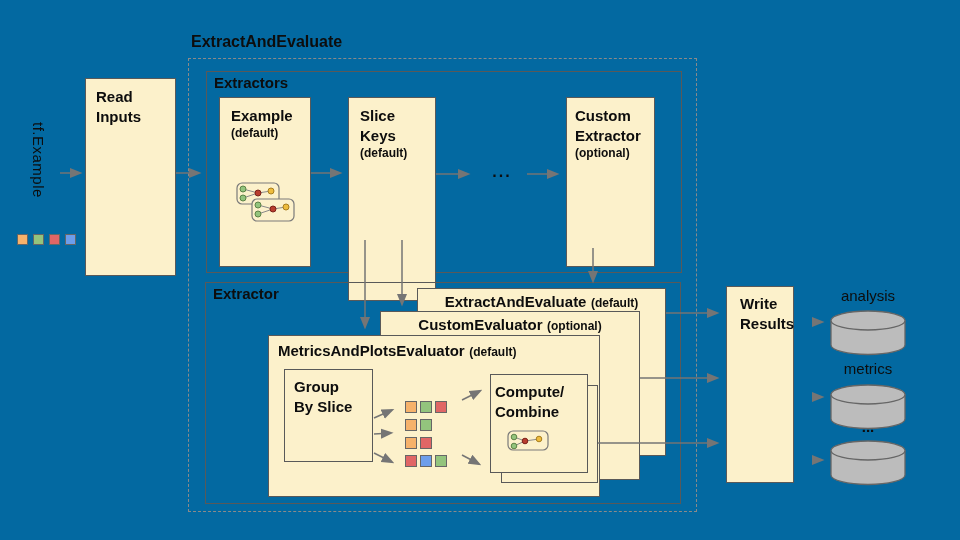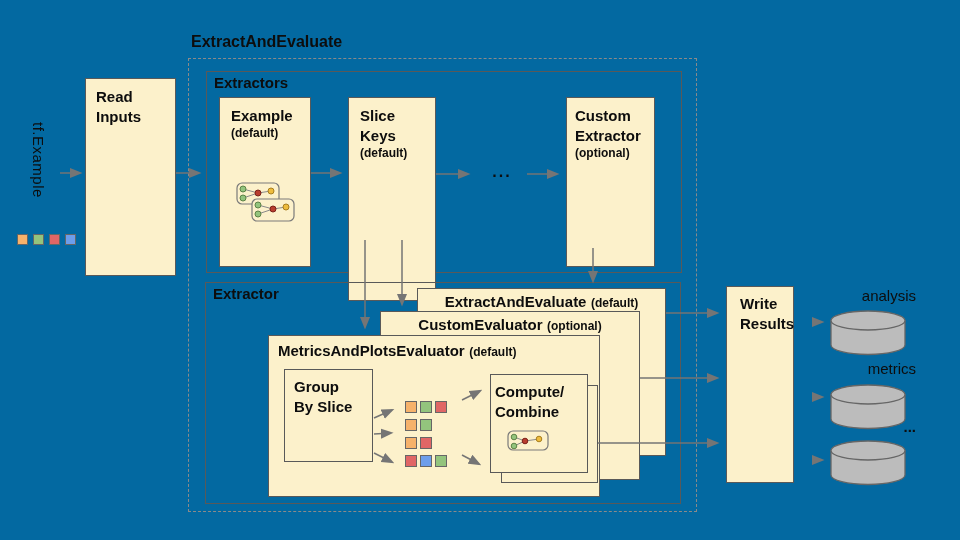--- a/index.html
+++ b/index.html
@@ -11,21 +11,21 @@
   .dashed{border:1.6px dashed #8a8a8a}
   .lbl{font-weight:bold;font-size:15px;line-height:1.32;white-space:pre-line}
   .qual{font-size:12px;font-weight:bold;line-height:1.3}
   .seclbl{font-weight:bold;font-size:15px}
   .center{text-align:center}
   .sq{display:inline-block;width:12px;height:12px;border:1.5px solid var(--c-sq_border,#666);box-sizing:border-box}
   .sq-row{display:flex;gap:3px;margin-bottom:6px}
   #input-squares{display:flex;gap:5px}
   #input-squares .sq{width:11px;height:11px}
   .vert{writing-mode:vertical-rl;font-size:15px;letter-spacing:.5px}
-  .outlabel{font-size:15px;text-align:right}
+  .outlabel{font-size:15px;text-align:center}
   svg{display:block}
   #arrows{position:absolute;left:0;top:0;pointer-events:none;z-index:60}
 </style>
 </head>
 <body>
 
 <div id="canvas">
 
   <div class="abs seclbl" style="left:191px;top:33px;font-size:16px">ExtractAndEvaluate</div>
 

